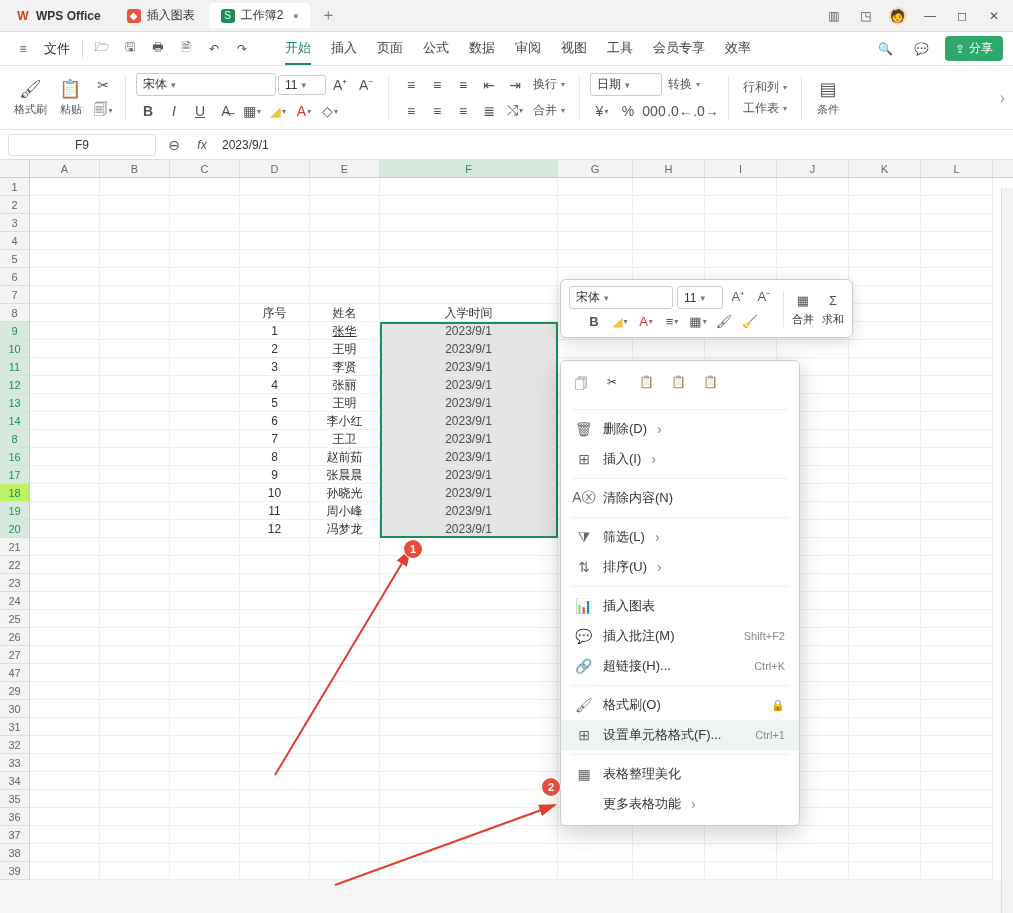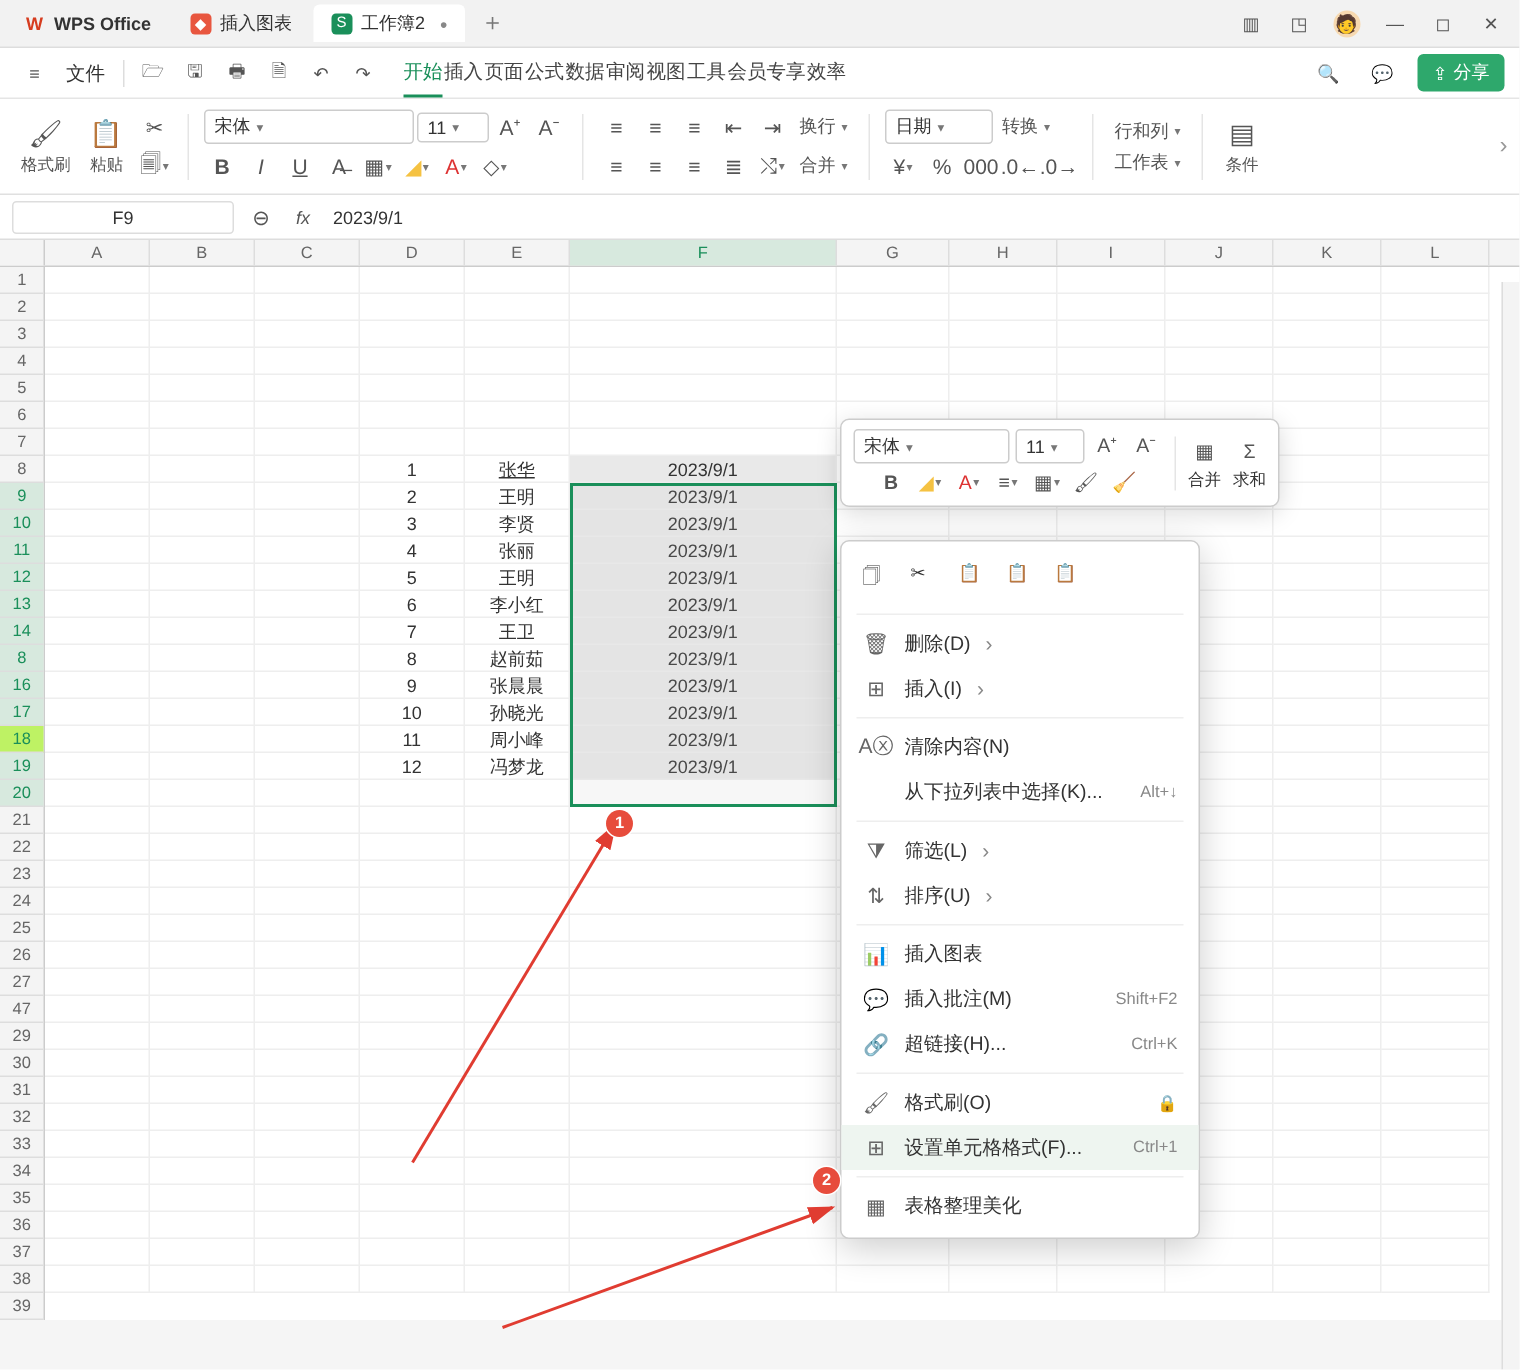--- a/index.html
+++ b/index.html
@@ -12,21 +12,21 @@
 .tab.active { background: #fff; }
 .tab-icon { width: 14px; height: 14px; display: inline-flex; align-items: center; justify-content: center; }
 .tab-dirty { color: #888; font-size: 14px; margin-left: 4px; }
 .title-right { margin-left: auto; display: flex; gap: 14px; padding-right: 6px; align-items: center; }
 .title-right span { width: 18px; height: 18px; display: inline-flex; align-items: center; justify-content: center; color: #555; }
 
 
 .menurow { height: 34px; background: #fff; display: flex; align-items: center; padding: 0 10px; gap: 2px; border-bottom: 1px solid #e5e5e5; }
 .menurow .icon-btn { width: 26px; height: 26px; display: inline-flex; align-items: center; justify-content: center; color: #555; cursor: pointer; }
 .menusep { width: 1px; height: 18px; background: #ddd; margin: 0 4px; }
-.menu-tabs { display: flex; gap: 1px; margin-left: 12px; }
+.menu-tabs { display: flex; gap: 20px; margin-left: 28px; }
 .menu-tab { font-size: 13px; color: #444; cursor: pointer; padding: 6px 0; }
 .menu-tab.active { color: #1a8f5a; border-bottom: 2px solid #1a8f5a; font-weight: 500; }
 .menu-right { margin-left: auto; display: flex; gap: 10px; align-items: center; }
 .share-btn { background: #2ea86c; color: #fff; padding: 4px 10px; border-radius: 4px; font-size: 12px; display: flex; align-items: center; gap: 4px; }
 
 
 .ribbon { height: 64px; background: #fff; display: flex; align-items: center; padding: 0 10px; gap: 4px; border-bottom: 1px solid #e0e0e0; overflow: hidden; }
 .ribbon-col { display: flex; flex-direction: column; align-items: center; gap: 2px; font-size: 11px; color: #555; padding: 0 4px; }
 .ribbon-col .big-icon { width: 24px; height: 22px; display: flex; align-items: center; justify-content: center; font-size: 18px; color: #555; }
 .ribbon-sep { width: 1px; height: 44px; background: #e5e5e5; margin: 0 6px; }
@@ -418,20 +418,34 @@
           <div class="cell" style="width: 72px;"></div>
           <div class="cell" style="width: 72px;"></div>
           <div class="cell" style="width: 72px;"></div>
           <div class="cell" style="width: 72px;"></div>
           <div class="cell" style="width: 72px;"></div>
         </div>
         <div class="cell-row">
           <div class="cell" style="width: 70px;"></div>
           <div class="cell" style="width: 70px;"></div>
           <div class="cell" style="width: 70px;"></div>
+          <div class="cell" style="width: 70px;">序号</div>
+          <div class="cell" style="width: 70px;">姓名</div>
+          <div class="cell" style="width: 178px;">入学时间</div>
+          <div class="cell" style="width: 75px;"></div>
+          <div class="cell" style="width: 72px;"></div>
+          <div class="cell" style="width: 72px;"></div>
+          <div class="cell" style="width: 72px;"></div>
+          <div class="cell" style="width: 72px;"></div>
+          <div class="cell" style="width: 72px;"></div>
+        </div>
+        <div class="cell-row">
+          <div class="cell" style="width: 70px;"></div>
+          <div class="cell" style="width: 70px;"></div>
+          <div class="cell" style="width: 70px;"></div>
           <div class="cell" style="width: 70px;">1</div>
           <div class="cell" style="width: 70px; text-decoration: underline;">张华</div>
           <div class="cell" style="width: 178px; background: rgb(233, 233, 233);">2023/9/1</div>
           <div class="cell" style="width: 75px;"></div>
           <div class="cell" style="width: 72px;"></div>
           <div class="cell" style="width: 72px;"></div>
           <div class="cell" style="width: 72px;"></div>
           <div class="cell" style="width: 72px;"></div>
           <div class="cell" style="width: 72px;"></div>
         </div>
@@ -915,25 +929,20 @@
   <div class="ctx-row">
       <span class="ico">⊞</span>
       <span>插入(I)</span>
       <span class="sub"></span>
     </div>
   <div class="ctx-sep"></div>
   <div class="ctx-row">
       <span class="ico">Aⓧ</span>
       <span>清除内容(N)</span>
     </div>
-  <div class="ctx-row">
-      <span class="ico"></span>
-      <span>从下拉列表中选择(K)...</span>
-      <span class="kb">Alt+↓</span>
-    </div>
   <div class="ctx-sep"></div>
   <div class="ctx-row">
       <span class="ico">⧩</span>
       <span>筛选(L)</span>
       <span class="sub"></span>
     </div>
   <div class="ctx-row">
       <span class="ico">⇅</span>
       <span>排序(U)</span>
       <span class="sub"></span>
@@ -961,20 +970,25 @@
     </div>
   <div class="ctx-row hover">
       <span class="ico">⊞</span>
       <span>设置单元格格式(F)...</span>
       <span class="kb">Ctrl+1</span>
     </div>
   <div class="ctx-sep"></div>
   <div class="ctx-row">
       <span class="ico">▦</span>
       <span>表格整理美化</span>
+    </div>
+  <div class="ctx-row">
+      <span class="ico"></span>
+      <span>更多表格功能</span>
+      <span class="sub"></span>
     </div>
 </div>
 
 <svg class="arrow-svg" style="left:270px;top:540px;width:160px;height:240px;">
   <defs>
       <marker id="ah1" markerWidth="10" markerHeight="10" refX="8" refY="3" orient="auto">
         <path d="M0,0 L0,6 L9,3 z" fill="#e03c31"></path>
       </marker>
     </defs>
   <line x1="5" y1="235" x2="140" y2="10" stroke="#e03c31" stroke-width="2" marker-end="url(#ah1)"></line>

